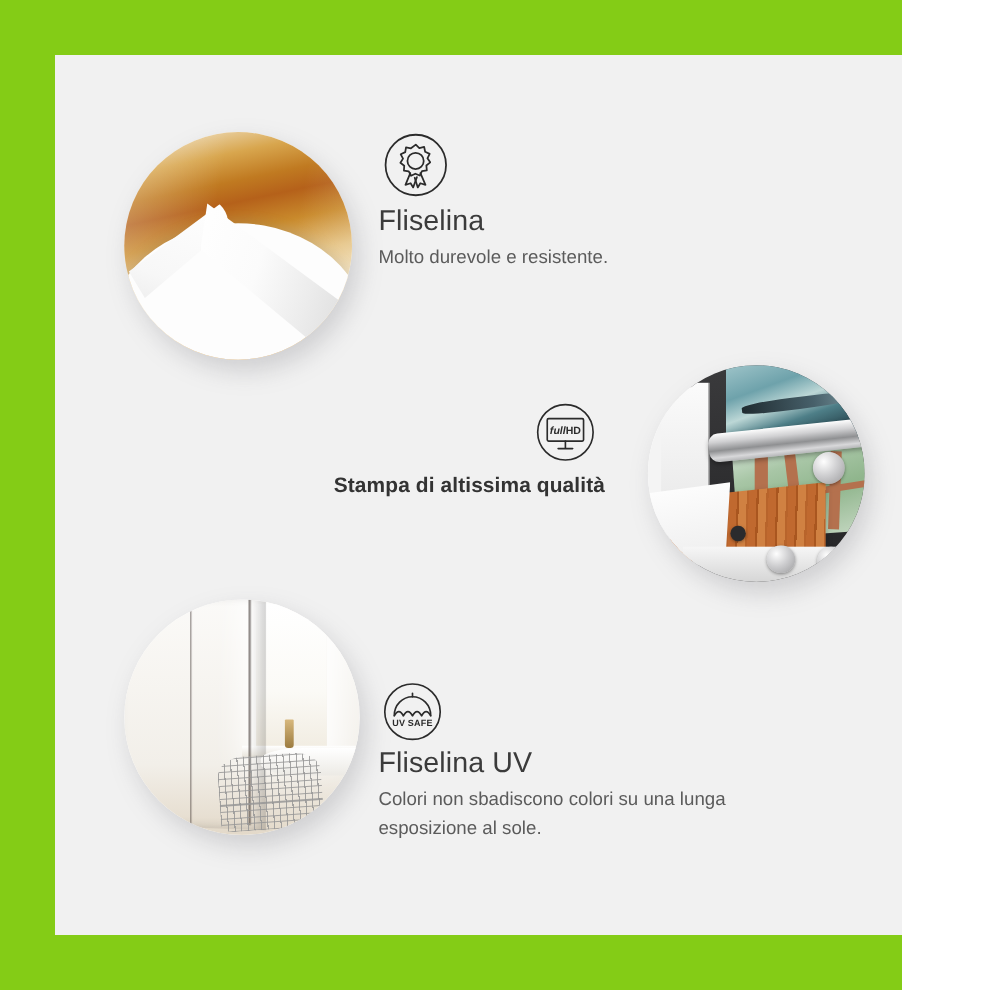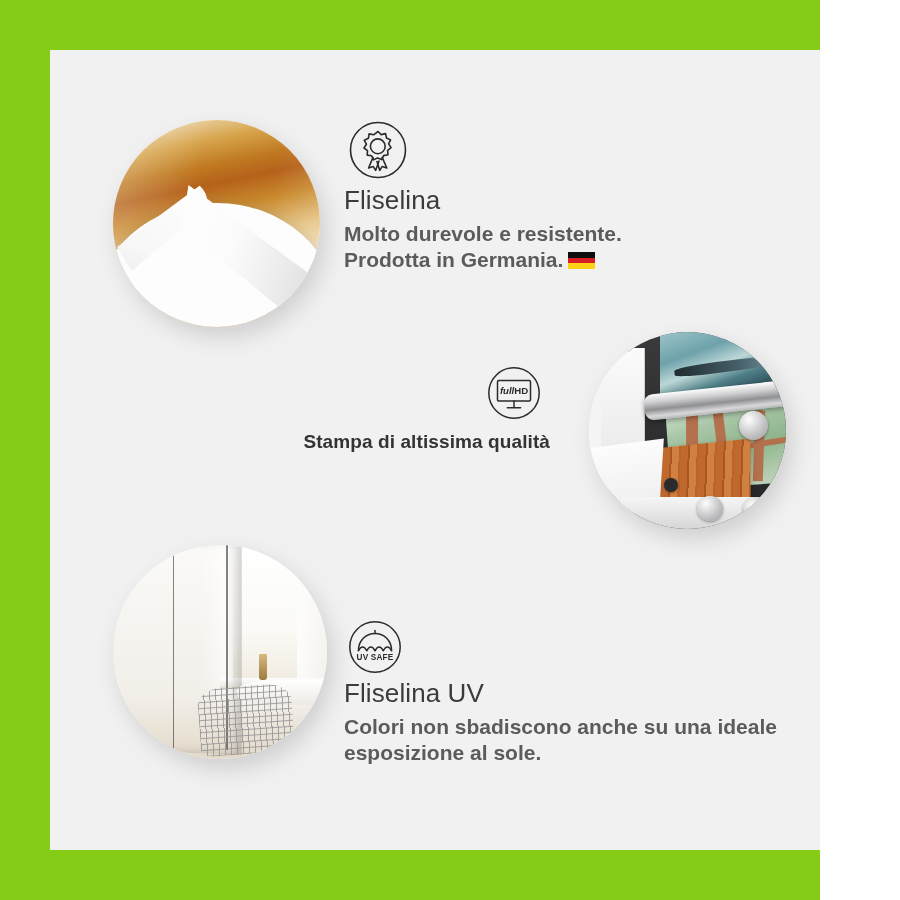--- a/index.html
+++ b/index.html
@@ -239,23 +239,23 @@
     color: #3b3b3b;
     font-size: 26px;
     line-height: 34px;
     font-weight: 400;
     letter-spacing: 0.1px;
   }
   .feat-title.bold { font-weight: 700; font-size: 19px; color:#333333; }
   .feat-desc {
     margin: 4px 0 0 0;
     color: #5b5b5b;
-    font-size: 21px;
+    font-size: 17px;
     line-height: 26px;
-    font-weight: 700;
+    font-weight: 400;
   }
   .feat-desc .line { display: block; white-space: nowrap; }
 
   #block-fliselina { left: 344px; top: 183px; width: 420px; }
   #block-quality   { left: 200px; top: 425px; width: 350px; text-align: right; }
   #block-uv        { left: 344px; top: 676px; width: 430px; }
 
   
   .flag-de {
     display: inline-block;
@@ -294,21 +294,20 @@
       <circle cx="29.8" cy="26.3" r="7.4"></circle>
       <path d="M25.0 37.4 L20.6 48.0 L25.3 46.6 L27.6 50.4 L31.0 41.0" stroke-linejoin="round" stroke-linecap="round"></path>
       <path d="M34.2 37.4 L38.8 48.0 L34.1 46.6 L31.8 50.4 L29.0 41.6" stroke-linejoin="round" stroke-linecap="round"></path>
     </svg>
   </div>
 
   <div class="text-block" id="block-fliselina">
     <h2 class="feat-title">Fliselina</h2>
     <p class="feat-desc">
       <span class="line">Molto durevole e resistente.</span>
-      <span class="line"><span>Prodotta in Germania.</span><span class="flag-de"></span></span>
     </p>
   </div>
 
   <div class="icon-wrap" style="left:487px; top:366px;">
     <svg width="54" height="54" viewBox="0 0 54 54" fill="none" stroke="#2b2b2b" stroke-width="1.5">
       <circle cx="27" cy="27" r="25.2"></circle>
       <rect x="10.5" y="14.6" width="33" height="20.4" rx="1.2"></rect>
       <path d="M27 35.0 L27 41.4" stroke-linecap="round"></path>
       <path d="M20.4 41.8 L33.6 41.8" stroke-linecap="round"></path>
       <text x="27" y="28.3" text-anchor="middle" stroke="none" fill="#2b2b2b" font-family="Liberation Sans, sans-serif" font-size="9.6" font-style="italic" font-weight="700">full<tspan font-style="normal" font-weight="700">HD</tspan></text>
@@ -365,18 +364,18 @@
                C29.6 25.6 32.7 25.6 35.3 30.8
                C37.8 25.6 41.0 25.6 43.6 30.8" stroke-linejoin="round"></path>
       <path d="M27 10.4 L27 13.5" stroke-linecap="round"></path>
       <text x="27" y="40.2" text-anchor="middle" stroke="none" fill="#2b2b2b" font-family="Liberation Sans, sans-serif" font-size="8.2" font-weight="700" letter-spacing="0.2">UV SAFE</text>
     </svg>
   </div>
 
   <div class="text-block" id="block-uv">
     <h2 class="feat-title">Fliselina UV</h2>
     <p class="feat-desc">
-      <span class="line">Colori non sbadiscono anche su una ideale</span>
+      <span class="line">Colori non sbadiscono colori su una lunga</span>
       <span class="line">esposizione al sole.</span>
     </p>
   </div>
 
 </div>
 
 </body></html>

